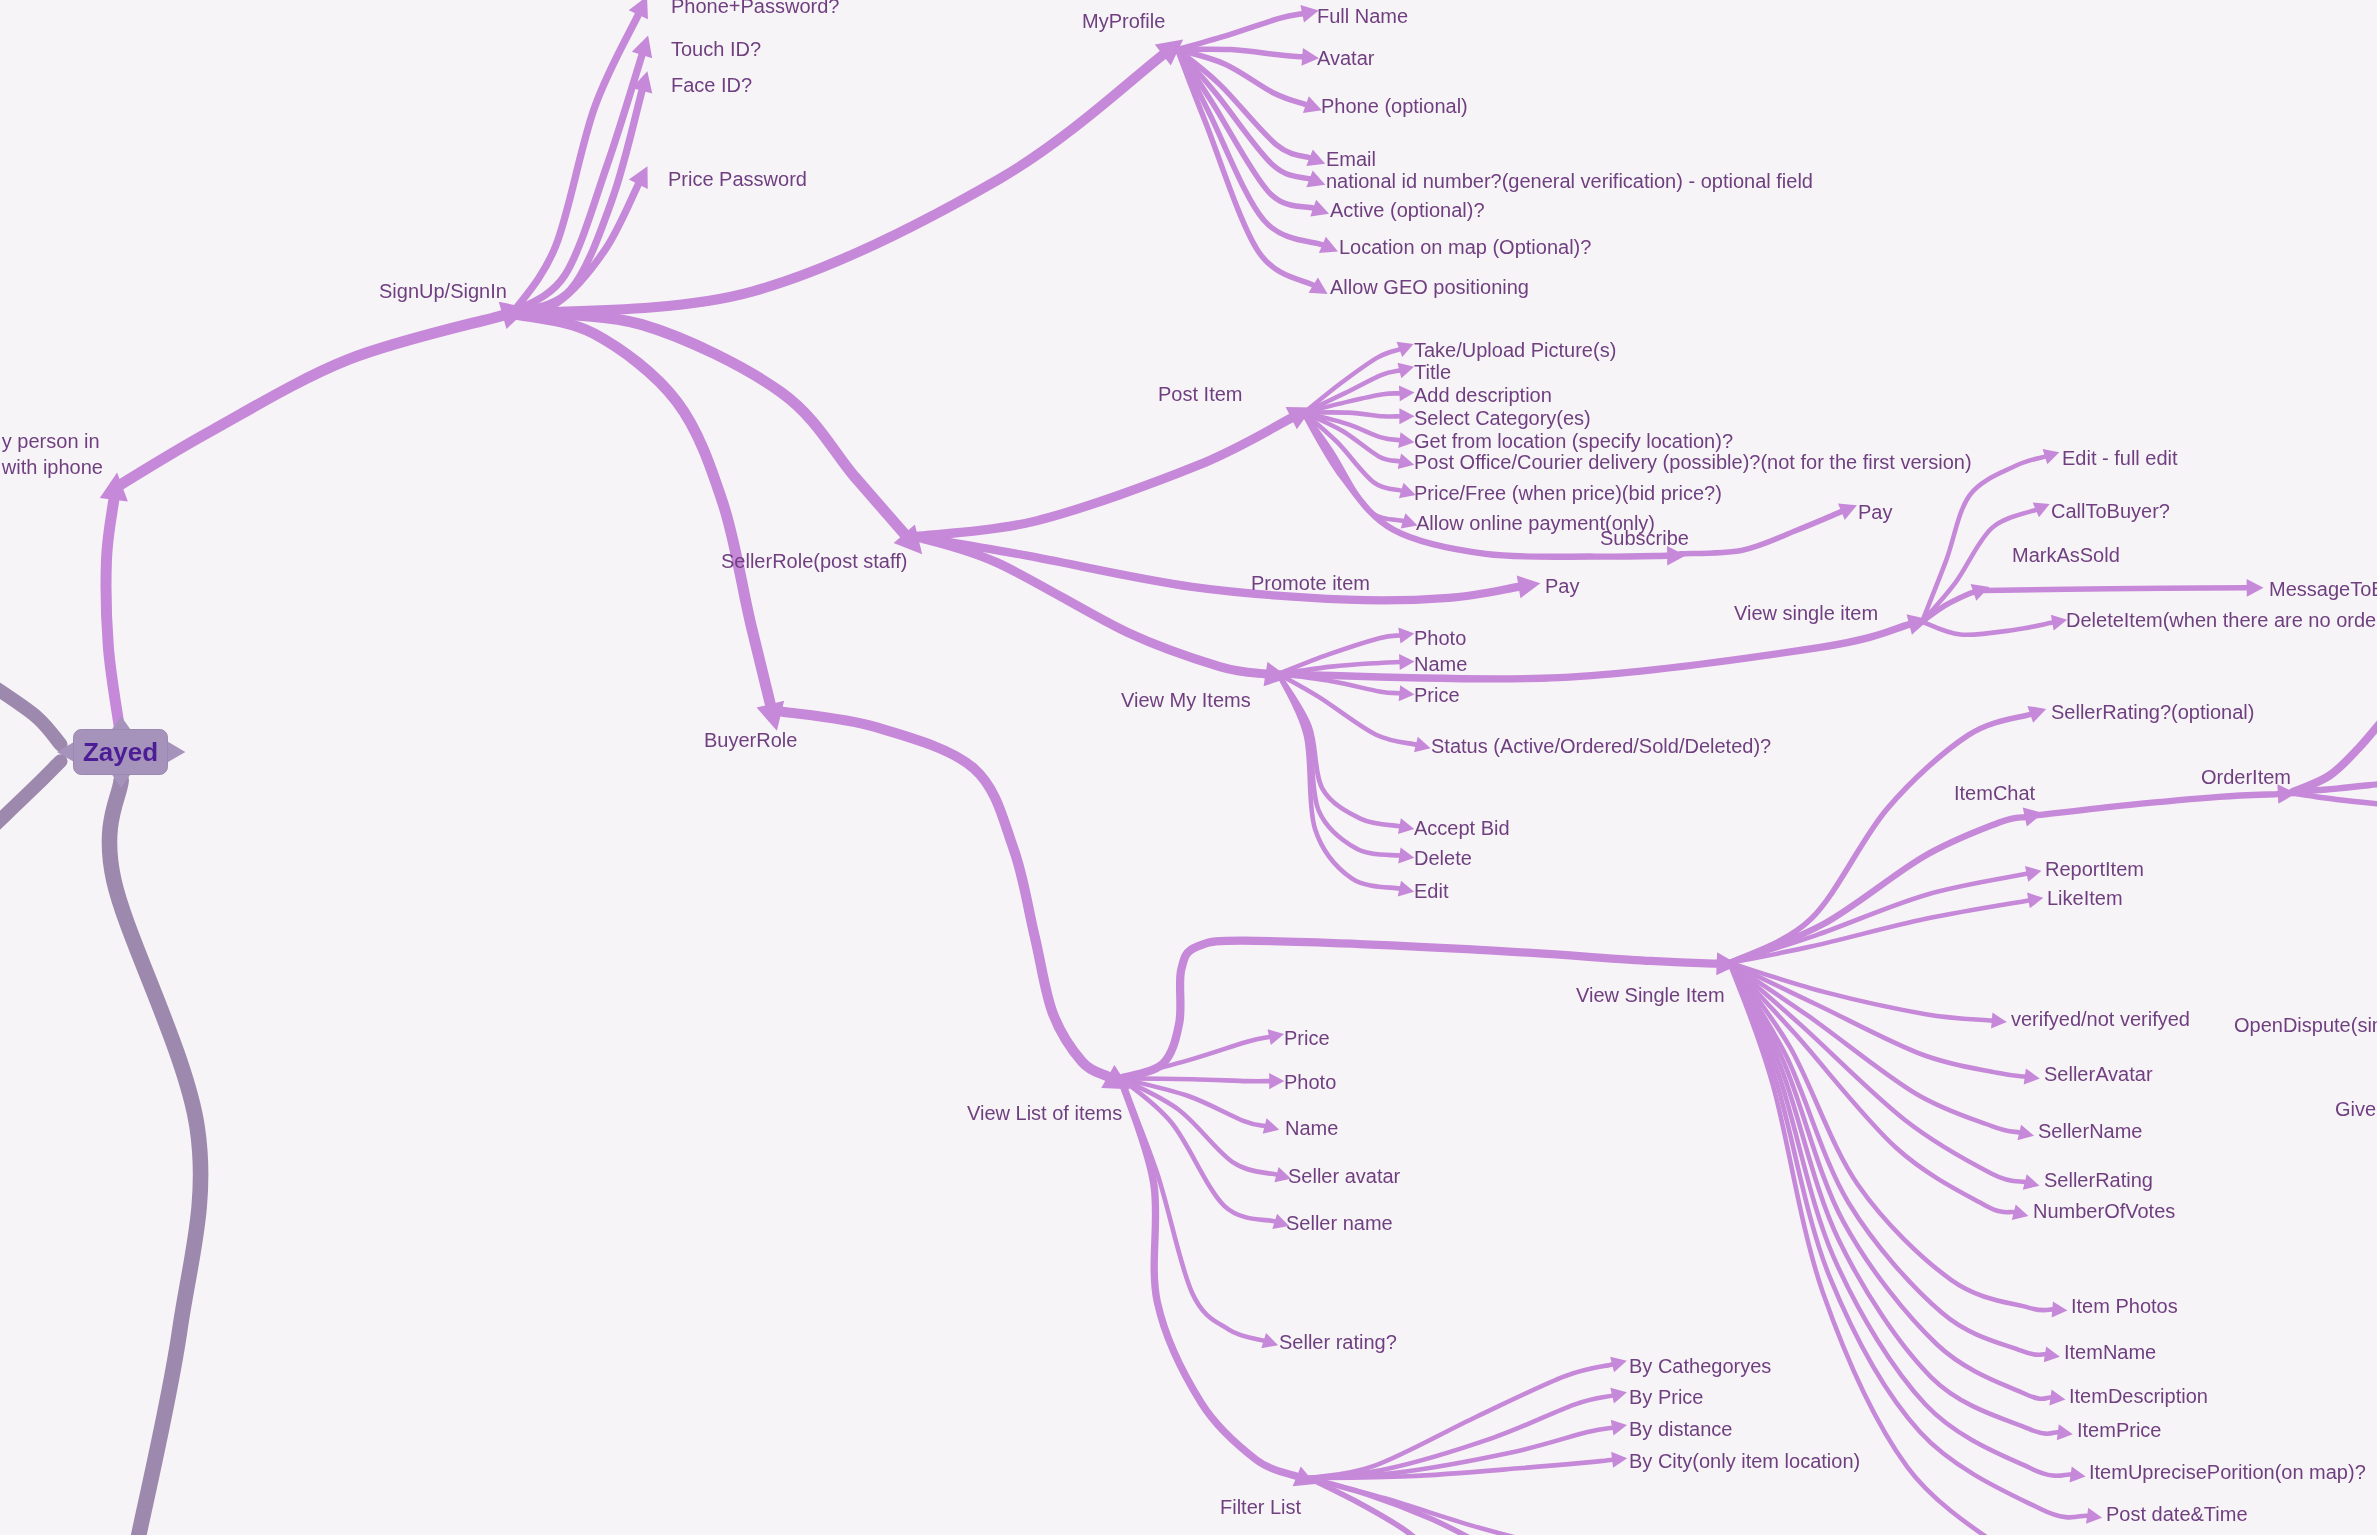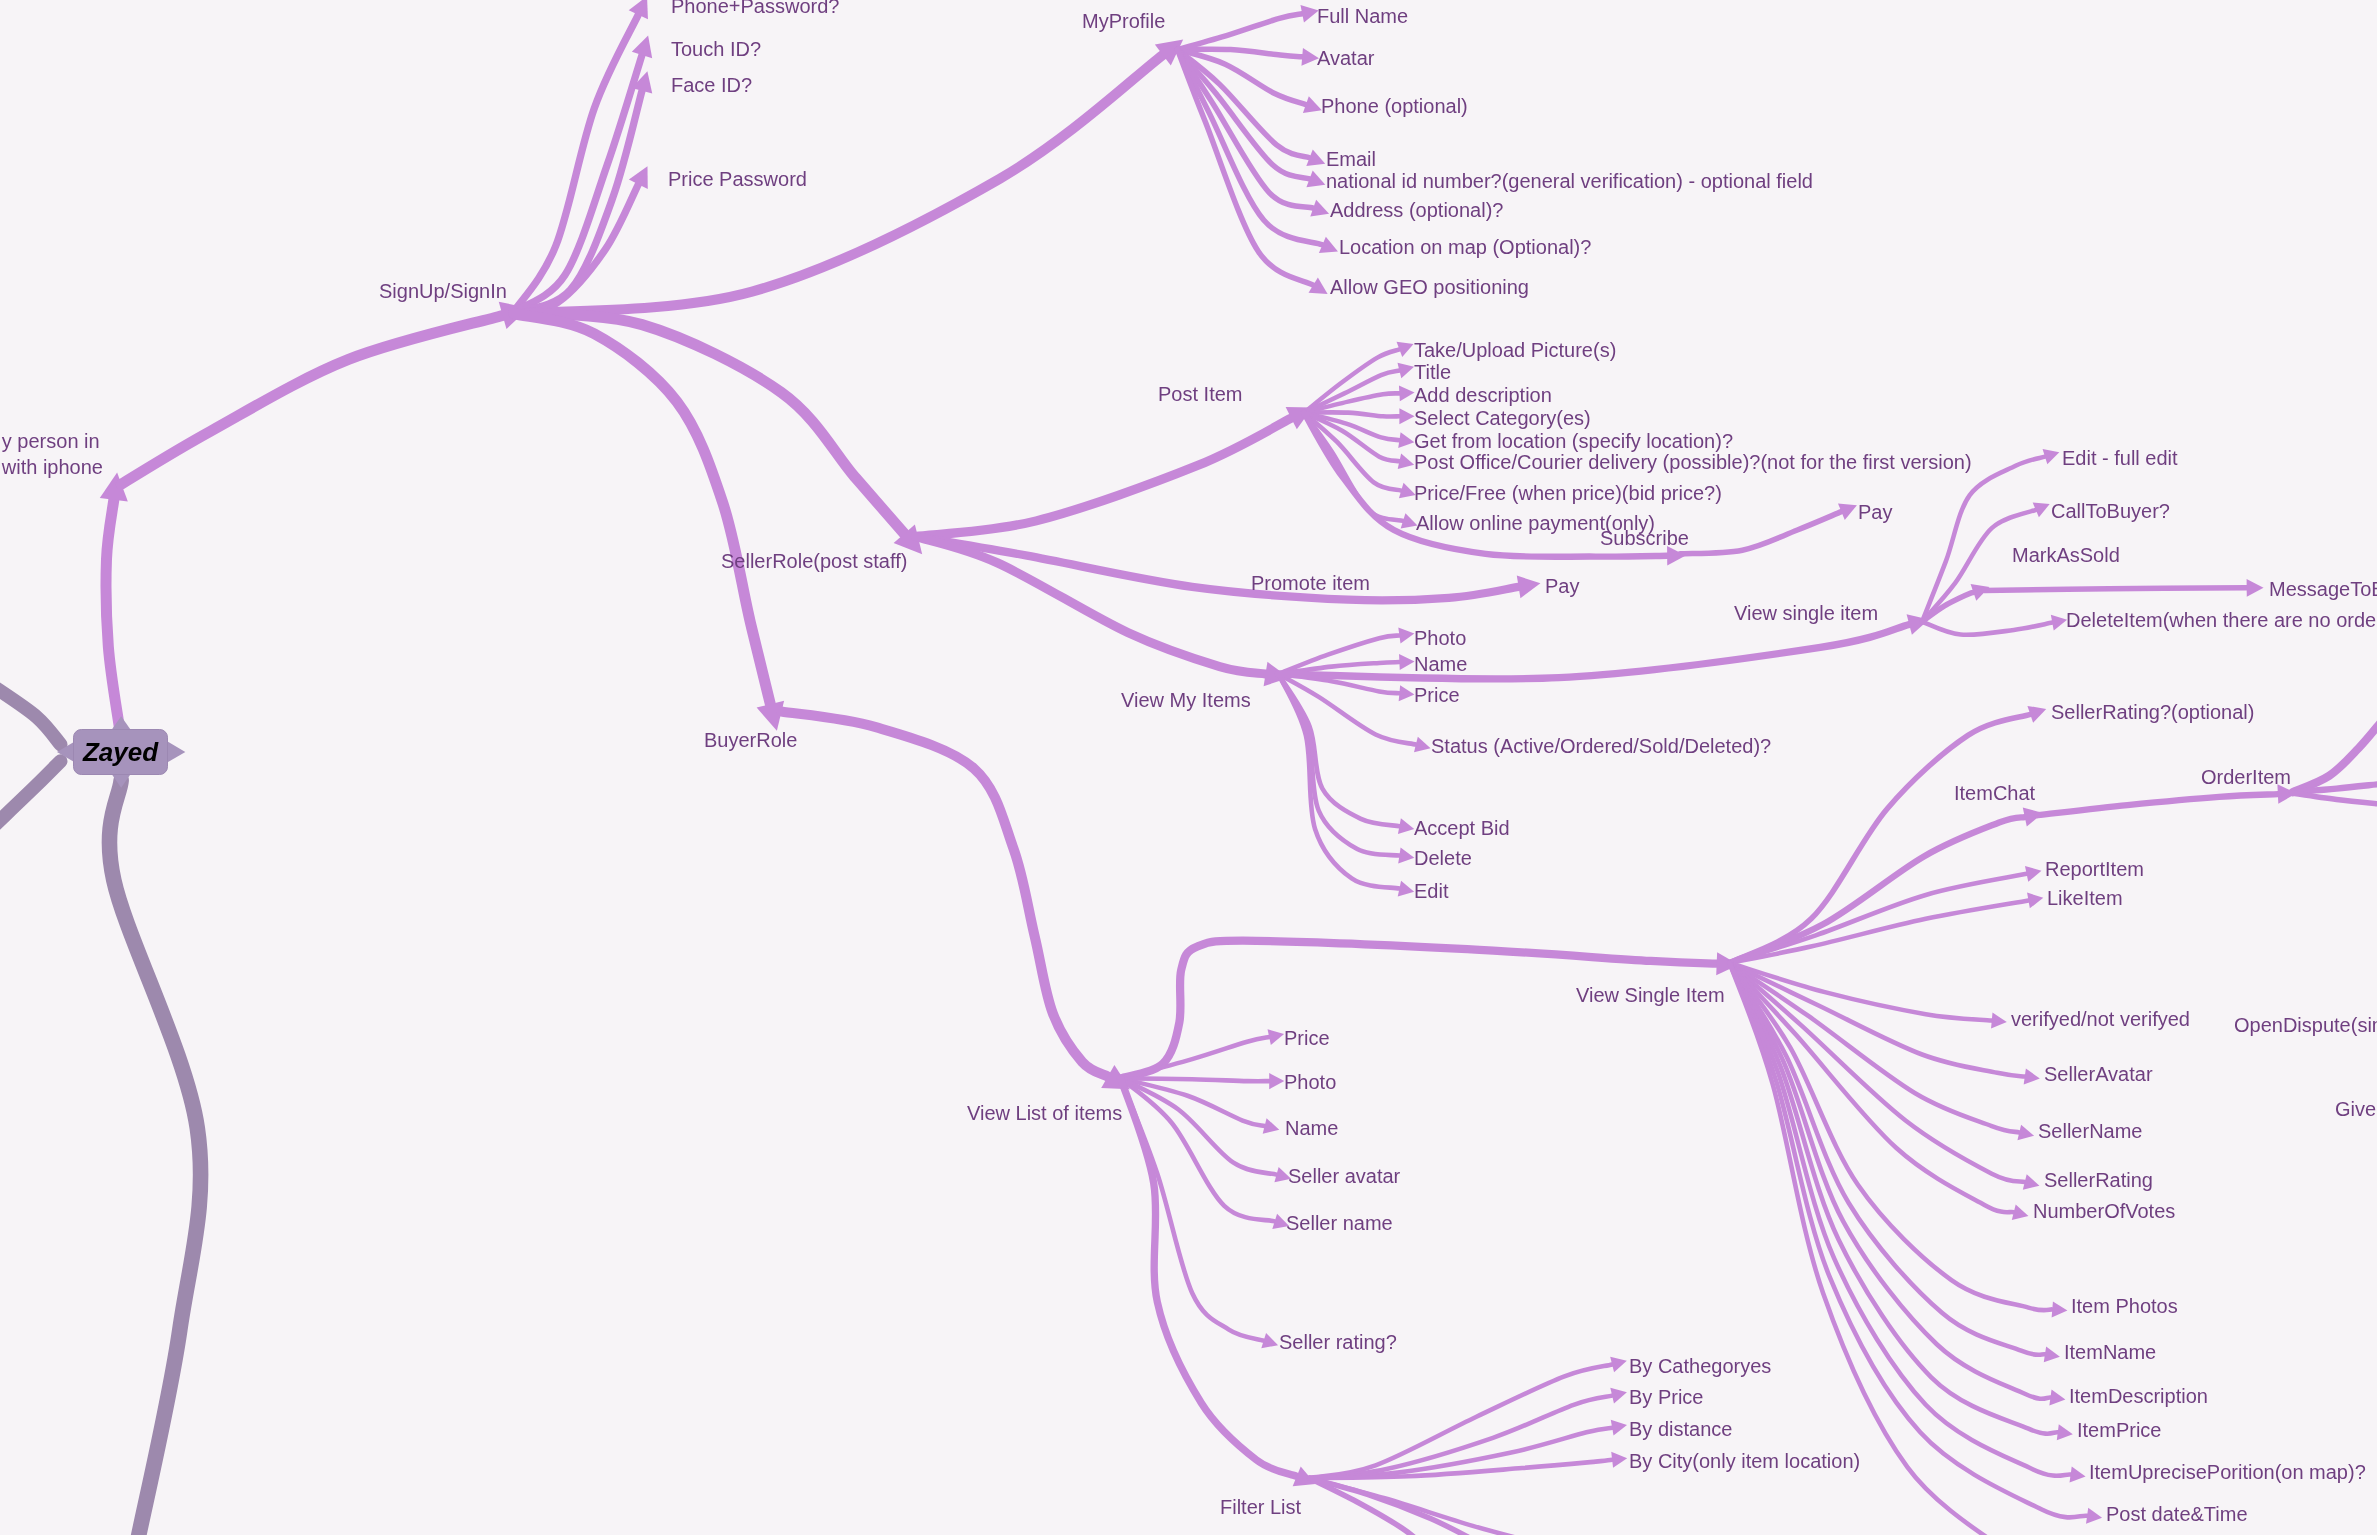--- a/index.html
+++ b/index.html
@@ -23,21 +23,21 @@
   #zayed-node{
     position:absolute;
     left:73px;top:729px;width:95px;height:46px;
     background:#a693bc;
     border:1.8px solid #9c88b2;
     border-radius:8.3px;
     display:flex;align-items:center;justify-content:center;
     box-sizing:border-box;
   }
   #zayed-node .zlbl{
-    font-size:26px;font-weight:bold;color:#000000;font-style:italic;
+    font-size:26px;font-weight:bold;color:#4c1d95;
   }
 </style>
 </head>
 <body>
 
 <div id="canvas">
   <svg id="edges" width="2377" height="1535" viewBox="0 0 2592 1674">
       <path d="M-8,748 C0.0,753.7 27.7,771.3 40,782 C52.3,792.7 61.7,807.0 66,812" fill="none" stroke="#9d89ad" stroke-width="15" stroke-linecap="round"></path>
       <path d="M-8,902 C0.0,894.3 27.7,868.0 40,856 C52.3,844.0 61.7,834.3 66,830" fill="none" stroke="#9d89ad" stroke-width="15" stroke-linecap="round"></path>
       <path d="M132,851 C130.7,869.2 110.2,896.8 124,960 C137.8,1023.2 203.0,1148.3 215,1230 C227.0,1311.7 206.8,1375.0 196,1450 C185.2,1525.0 157.7,1641.7 150,1680" fill="none" stroke="#9d89ad" stroke-width="17" stroke-linecap="round"></path>
@@ -208,21 +208,21 @@
   <div class="lbl" style="left:671px;top:-6.4px">Phone+Password?</div>
   <div class="lbl" style="left:671px;top:37px">Touch ID?</div>
   <div class="lbl" style="left:671px;top:73px">Face ID?</div>
   <div class="lbl" style="left:668px;top:167px">Price Password</div>
   <div class="lbl" style="left:1082px;top:9.2px">MyProfile</div>
   <div class="lbl" style="left:1317px;top:3.7px">Full Name</div>
   <div class="lbl" style="left:1317px;top:46px">Avatar</div>
   <div class="lbl" style="left:1321px;top:94px">Phone (optional)</div>
   <div class="lbl" style="left:1326px;top:147px">Email</div>
   <div class="lbl" style="left:1326px;top:169px">national id number?(general verification) - optional field</div>
-  <div class="lbl" style="left:1330px;top:198px">Address (optional)?</div>
+  <div class="lbl" style="left:1330px;top:198px">Active (optional)?</div>
   <div class="lbl" style="left:1339px;top:235px">Location on map (Optional)?</div>
   <div class="lbl" style="left:1330px;top:275px">Allow GEO positioning</div>
   <div class="lbl" style="left:721px;top:549px"><span class="b">SellerRole</span><span>(post staff)</span></div>
   <div class="lbl" style="left:1158px;top:382px">Post Item</div>
   <div class="lbl" style="left:1414px;top:338px">Take/Upload Picture(s)</div>
   <div class="lbl" style="left:1414px;top:360px">Title</div>
   <div class="lbl" style="left:1414px;top:383px">Add description</div>
   <div class="lbl" style="left:1414px;top:406px">Select Category(es)</div>
   <div class="lbl" style="left:1414px;top:429px">Get from location (specify location)?</div>
   <div class="lbl" style="left:1414px;top:450px">Post Office/Courier delivery (possible)?(not for the first version)</div>

